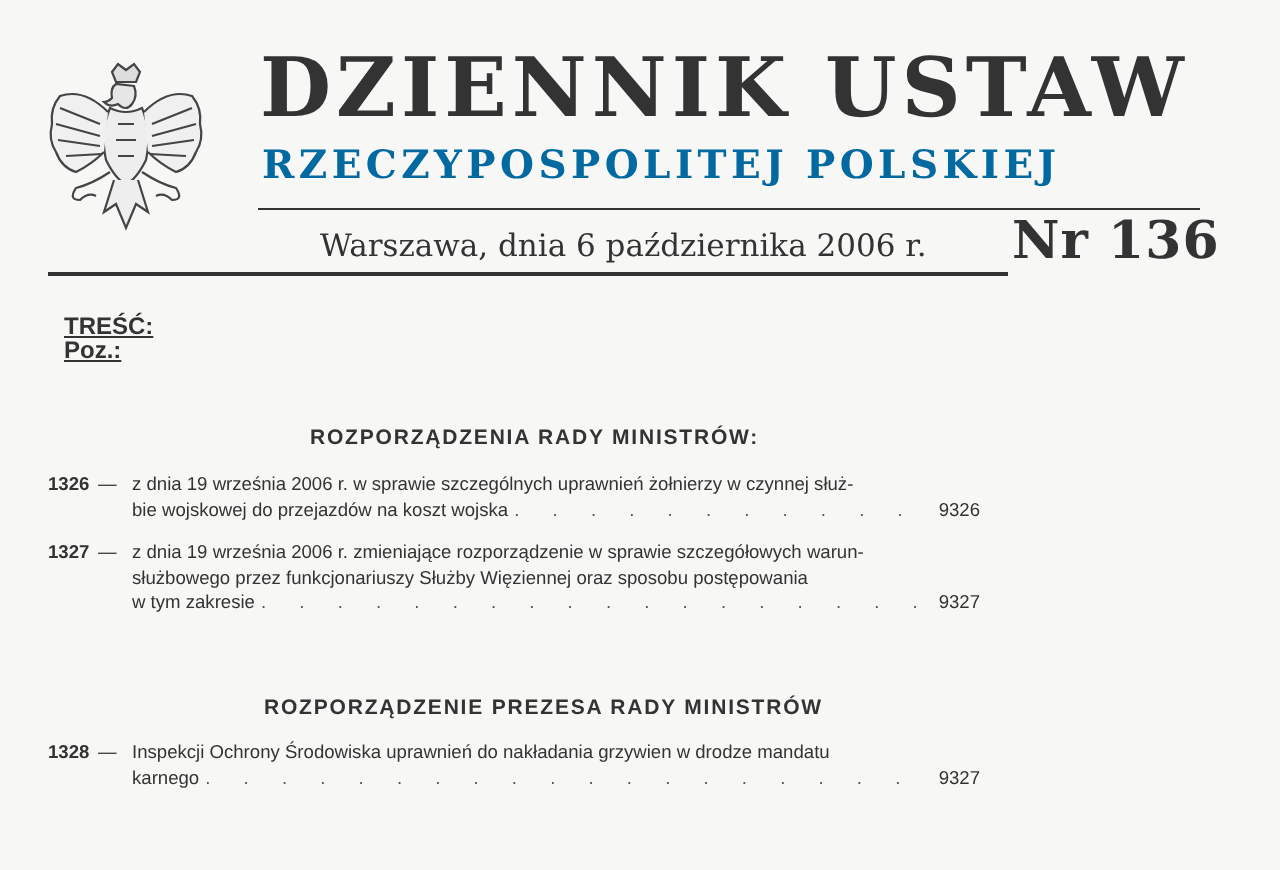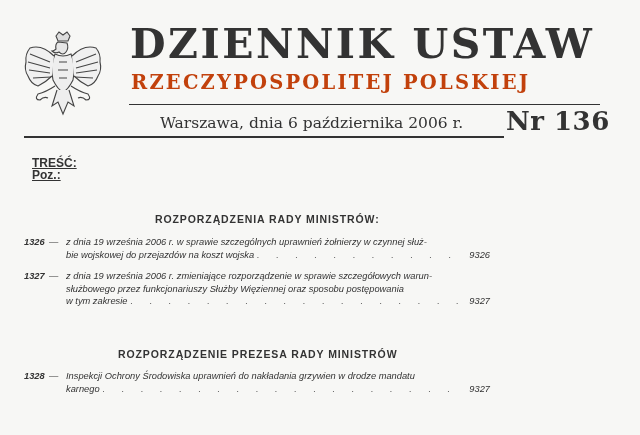--- a/index.html
+++ b/index.html
@@ -12,39 +12,39 @@
   .eagle { position: absolute; left: 22px; top: 30px; width: 82px; height: 92px; }
   .title {
     position: absolute; left: 130px; top: 24px;
     font-family: "DejaVu Serif", serif; font-weight: bold;
     font-size: 41px; letter-spacing: 2.5px; color: #333;
     white-space: nowrap; line-height: 1;
   }
   .subtitle {
     position: absolute; left: 131px; top: 73px;
     font-family: "DejaVu Serif", serif; font-weight: bold;
-    font-size: 19.5px; letter-spacing: 2.2px; color: #c2410c;
+    font-size: 19.5px; letter-spacing: 2.2px; color: #0369a1;
     white-space: nowrap; line-height: 1; text-align: center;
   }
   .rule-top { position: absolute; left: 129px; top: 104px; width: 471px; height: 0; border-top: 1.5px solid #333; }
   .dateline {
     position: absolute; left: 160px; top: 114px;
     font-family: "DejaVu Serif", serif; font-size: 15.5px; color: #333; white-space: nowrap;
   }
   .issue {
     position: absolute; left: 506px; top: 106px;
     font-family: "DejaVu Serif", serif; font-weight: bold; font-size: 26px; color: #333;
     white-space: nowrap; letter-spacing: 0.5px;
   }
   .rule-bottom { position: absolute; left: 24px; top: 136px; width: 480px; height: 0; border-top: 2.5px solid #333; }
   .toc-label { position: absolute; left: 32px; top: 157px; font-size: 12px; font-weight: bold; line-height: 12px; color: #333; text-decoration: underline; }
   .section-head {
     position: absolute; font-size: 10.5px; font-weight: bold; letter-spacing: 0.9px; color: #333; white-space: nowrap;
   }
-  .entry { position: absolute; left: 24px; width: 466px; font-size: 9.3px; line-height: 12.6px; color: #333; font-style: italic; }
+  .entry { position: absolute; left: 24px; width: 466px; font-size: 9.3px; line-height: 12.6px; color: #333; }
   .entry .num { position: absolute; left: 0; top: 0; font-weight: bold; }
   .entry .dash { position: absolute; left: 25px; top: 0; }
   .entry .body { margin-left: 42px; text-align: justify; }
   .entry .last { display: flex; align-items: flex-start; }
   .entry .leader { flex: 1; overflow: hidden; white-space: nowrap; letter-spacing: 7px; margin: 0 3px; color: #555; }
   .entry .page { white-space: nowrap; }
 </style>
 </head>
 <body>
 
@@ -105,21 +105,21 @@
     <div>z dnia 19 września 2006 r. zmieniające rozporządzenie w sprawie szczegółowych warun-</div>
     <div>służbowego przez funkcjonariuszy Służby Więziennej oraz sposobu postępowania</div>
     <div class="last">
       <span>w tym zakresie</span>
       <span class="leader">. . . . . . . . . . . . . . . . . . . . . . . . . . . . . . . . . . . . . . . . . . . . .</span>
       <span class="page">9327</span>
     </div>
   </div>
 </div>
 
-<div class="section-head" style="left:118px; top:348px;">ROZPORZĄDZENIE PREZESA RADY MINISTRÓW</div>
+<div class="section-head" style="left:132px; top:348px;">ROZPORZĄDZENIE PREZESA RADY MINISTRÓW</div>
 
 <div class="entry" style="top:370px;">
   <span class="num">1328</span>
   <span class="dash">—</span>
   <div class="body">
     <div>Inspekcji Ochrony Środowiska uprawnień do nakładania grzywien w drodze mandatu</div>
     <div class="last">
       <span>karnego</span>
       <span class="leader">. . . . . . . . . . . . . . . . . . . . . . . . . . . . . . . . . . . . . . . . . . . . .</span>
       <span class="page">9327</span>

